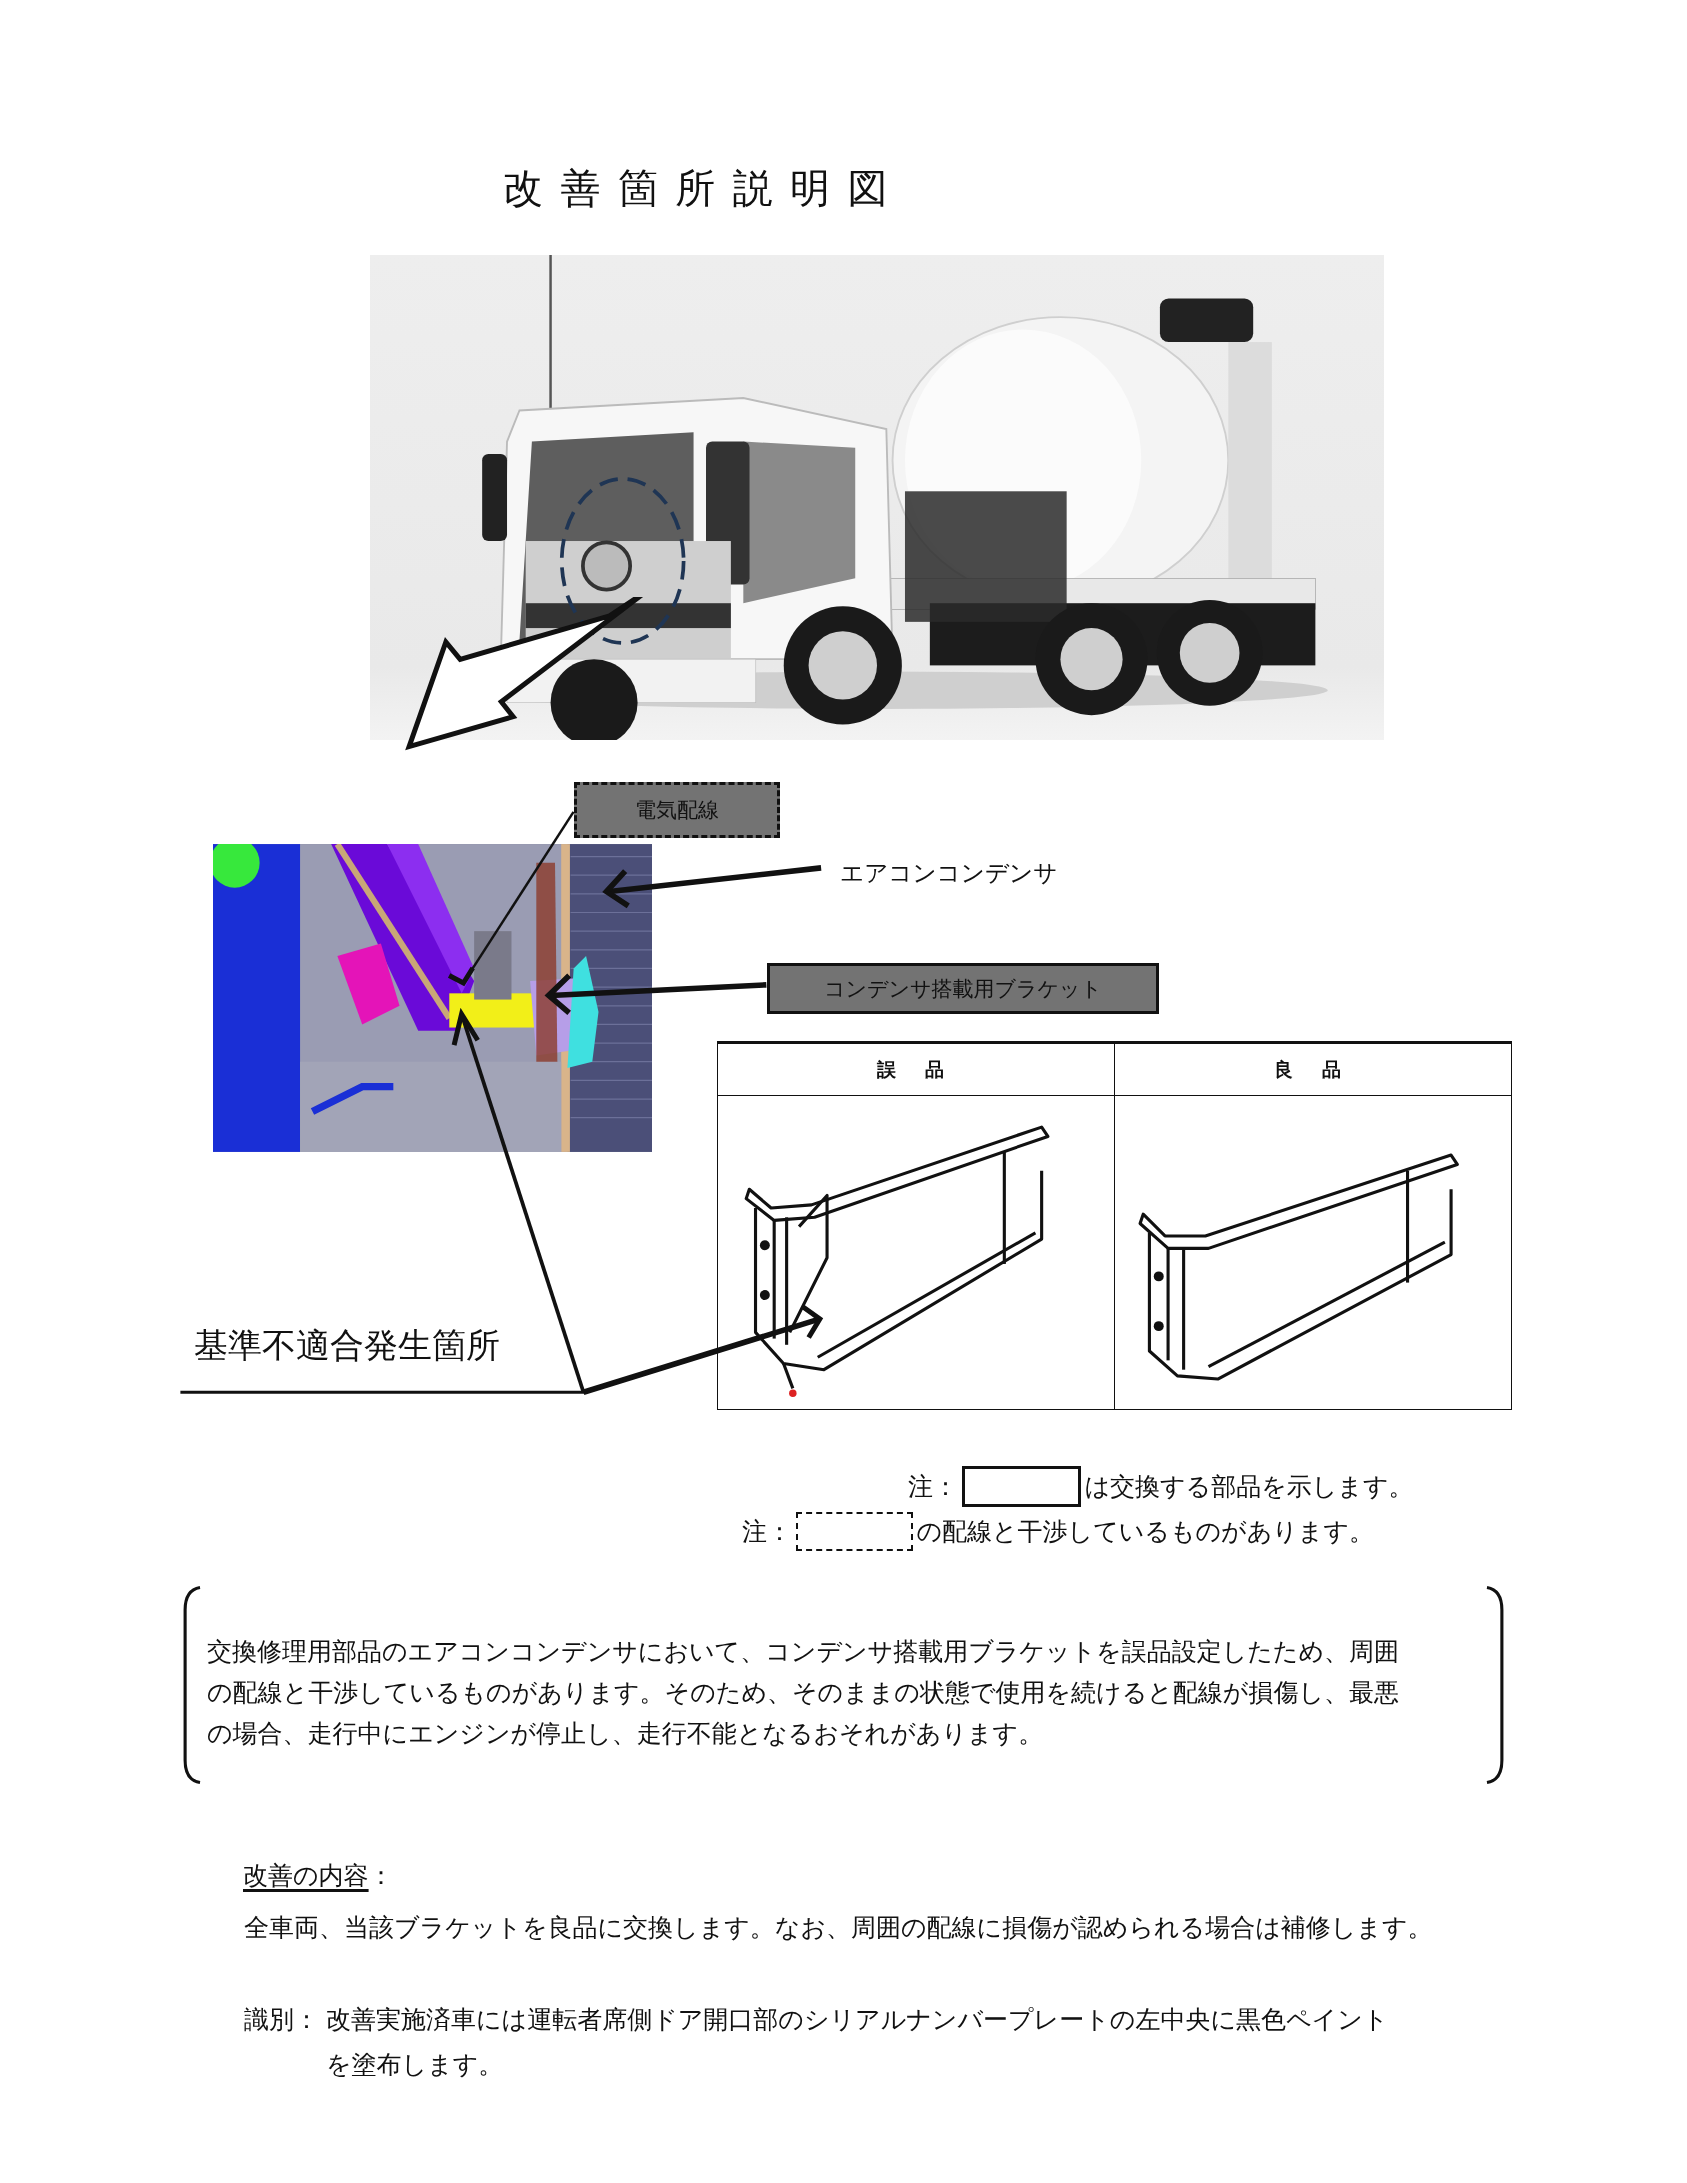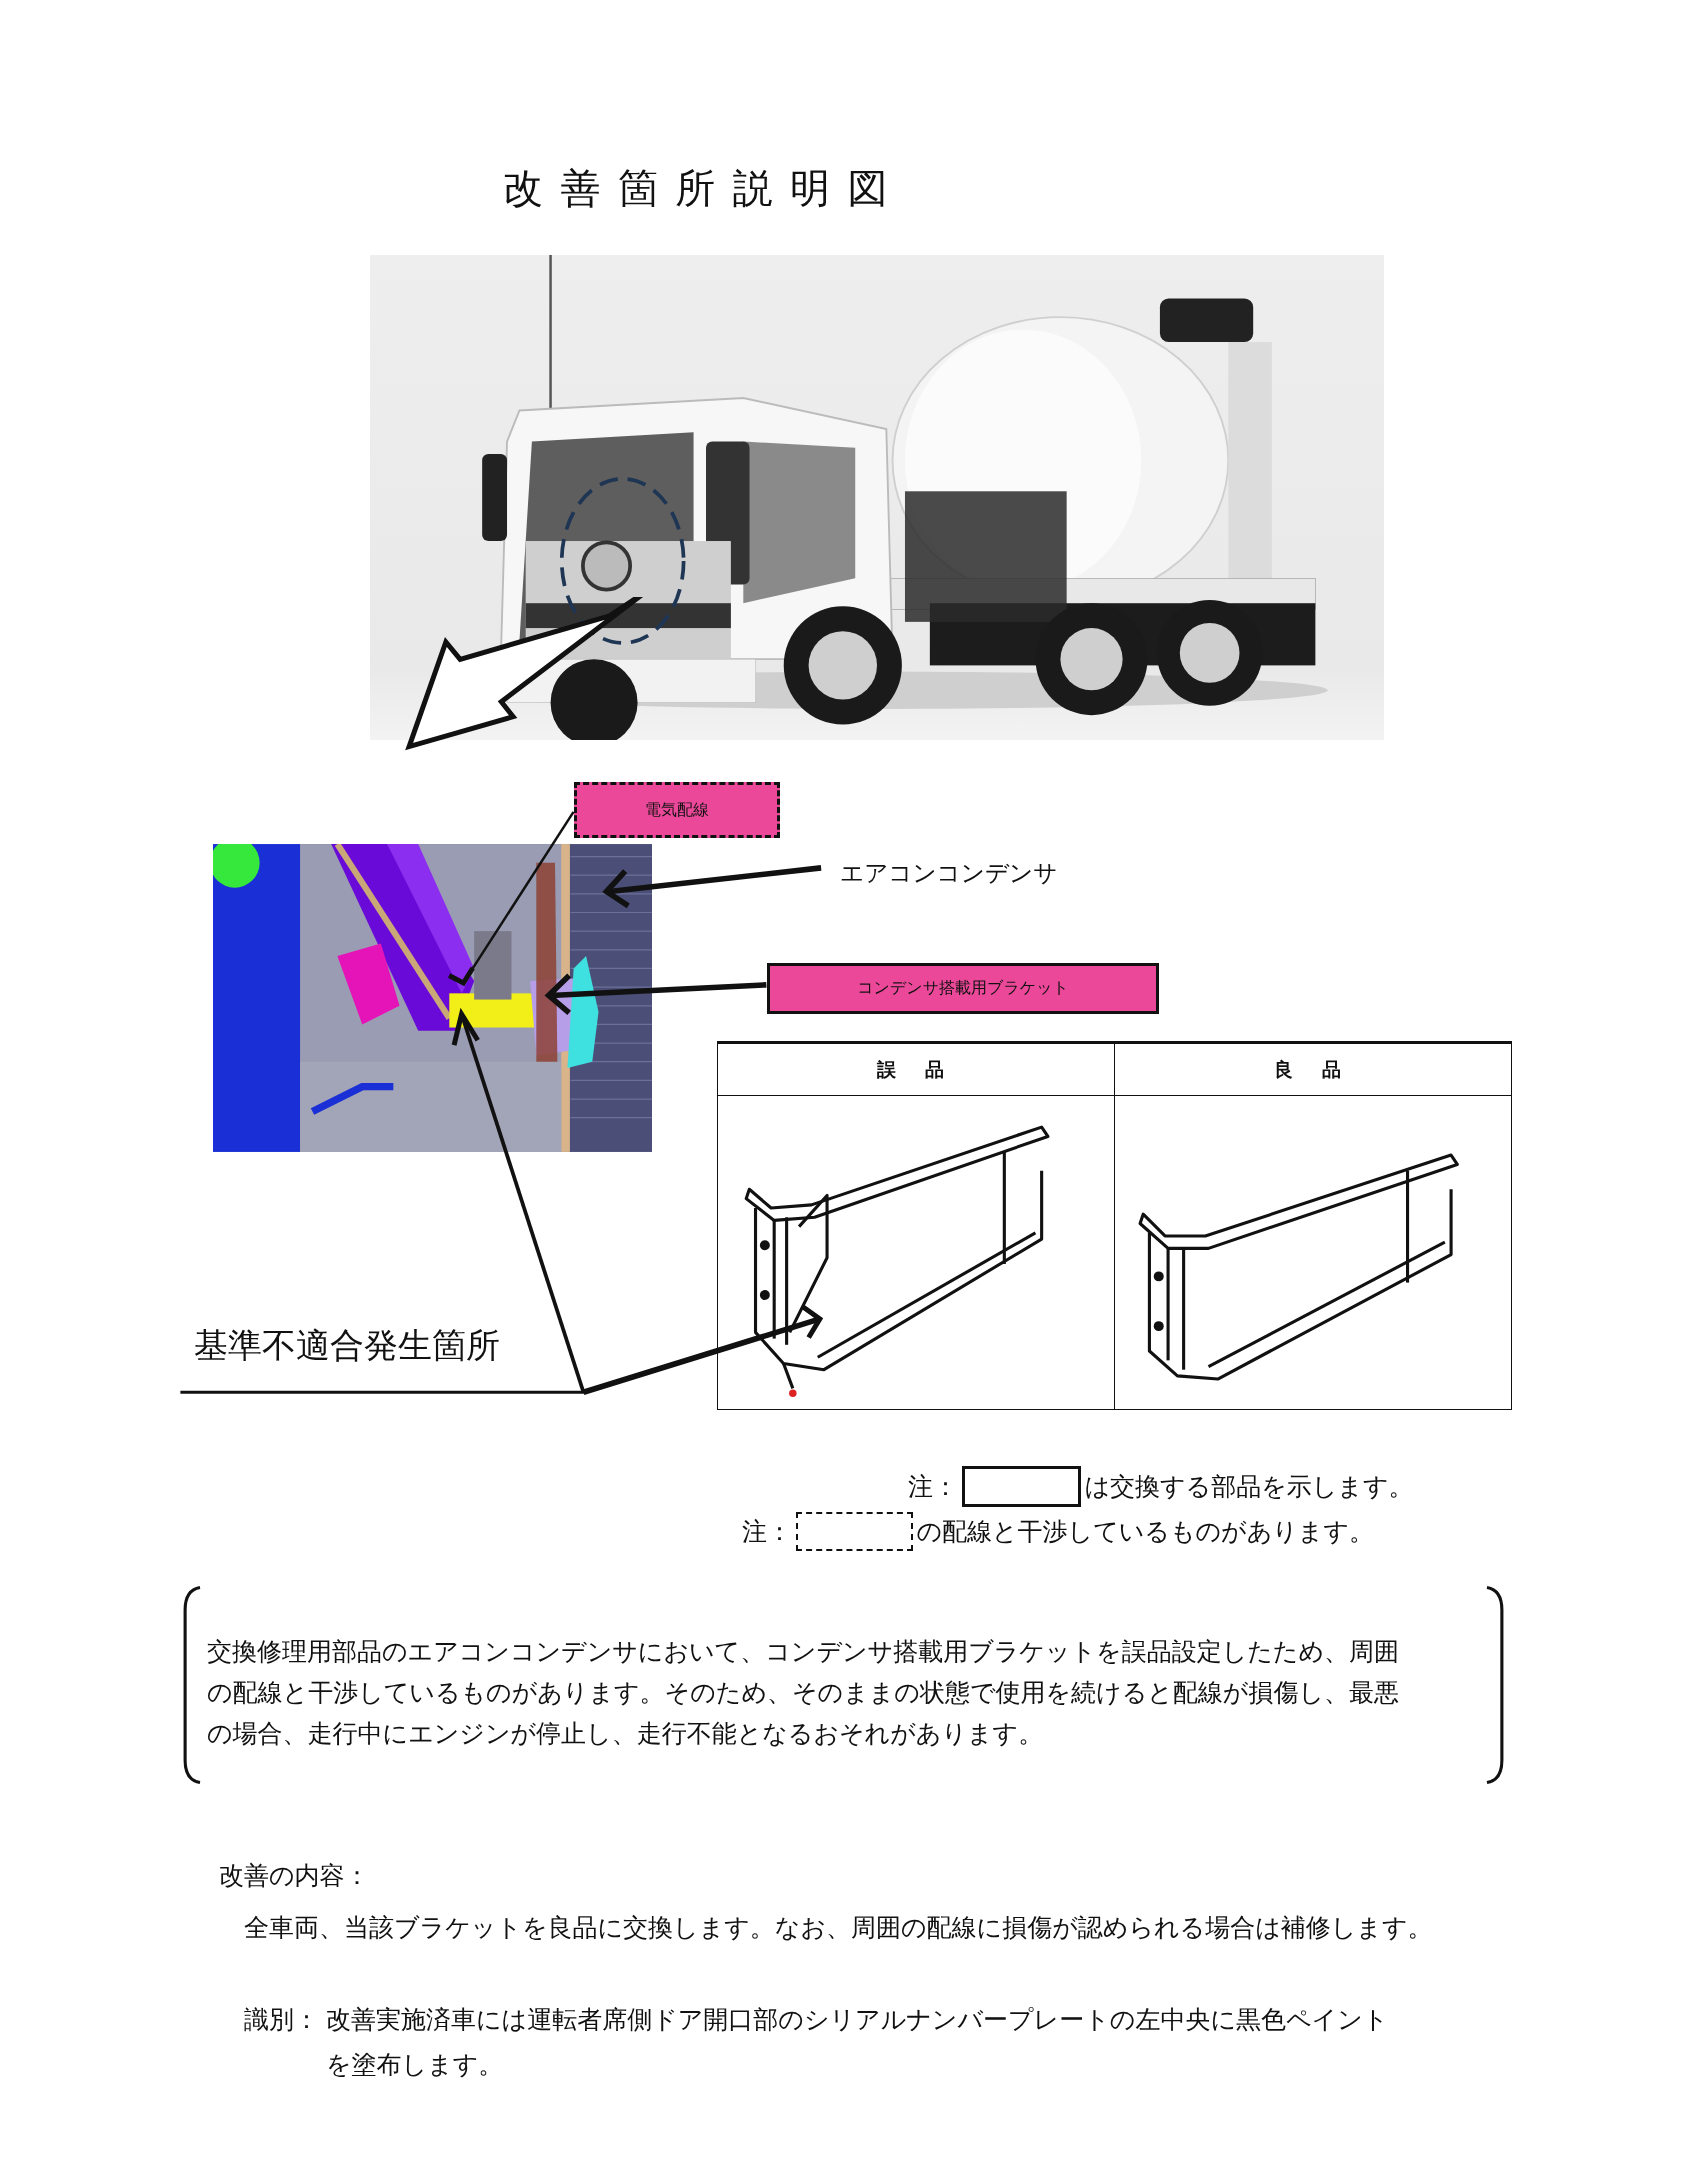--- a/index.html
+++ b/index.html
@@ -2,36 +2,36 @@
 <html style="font-size:10px"><head>
 <meta charset="utf-8">
 <style>
   html, body { margin:0; padding:0; background:#ffffff; }
   body { width:1687px; height:2183px; position:relative; overflow:hidden;
          font-family:"DejaVu Serif","Liberation Serif",serif; color:#111; }
   .abs { position:absolute; }
   .title { left:0; width:1408px; top:161px; text-align:center; font-size:40px; letter-spacing:17.4px; }
   .truck-photo { left:370px; top:255px; width:1014px; height:485px; background:linear-gradient(#eeeeee,#e9e9e9 85%,#f3f3f3); overflow:hidden; }
   .cad-img { left:213px; top:844px; width:439px; height:308px; overflow:hidden; background:#8e91a7; }
-  .label-box { font-size:16px; display:flex; align-items:center; justify-content:center; background:#ec4899; }
+  .label-box { font-size:21px; display:flex; align-items:center; justify-content:center; background:#737373; }
   .label-dashed { left:574px; top:782px; width:200px; height:50px; border:3.1px dashed #111; }
   .label-solid { left:767px; top:963px; width:386px; height:45px; border:3.7px solid #111;text-align:center; }
   .callout-text { font-size:23.6px; }
   .compare-table { left:717px; top:1041px; width:795px; height:367px; border-collapse:collapse; }
   .compare-table td, .compare-table th { border:1.9px solid #111; padding:0; }
   .compare-table th { height:51px; font-weight:bold; font-size:19px; letter-spacing:11.2px; border-top-width:3.7px; }
   .big-label { left:194px; top:1323px; font-family:"DejaVu Sans","Liberation Sans",sans-serif; font-size:34px; }
   .note { font-size:25px; white-space:nowrap; display:flex; align-items:center; }
   .note .swatch { display:inline-block; width:113px; height:35px; margin:0 3.7px; }
   .note .swatch.solid { border:3.1px solid #111; }
   .note .swatch.dashed { border:2.5px dashed #111; }
   .bracket-box { left:180px; top:1585px; width:1327px; height:200px; }
   .bracket-text { left:207px; top:1631px; width:1282px; font-size:25px; line-height:41px; }
   .section-head { left:219px; top:1859px; font-size:25px; }
-  .section-head .ul { text-decoration-thickness:2.5px; text-underline-offset:5px; }
+  .section-head .ul { text-decoration:underline; text-decoration-thickness:2.5px; text-underline-offset:5px;margin-left:24px; }
   .para { font-size:25px; white-space:nowrap; }
 </style>
 </head>
 <body>
 
 <div class="abs title">改善箇所説明図</div>
 
 <div class="abs truck-photo">
   <svg width="1014" height="485" viewBox="0 0 1630 780">
 

